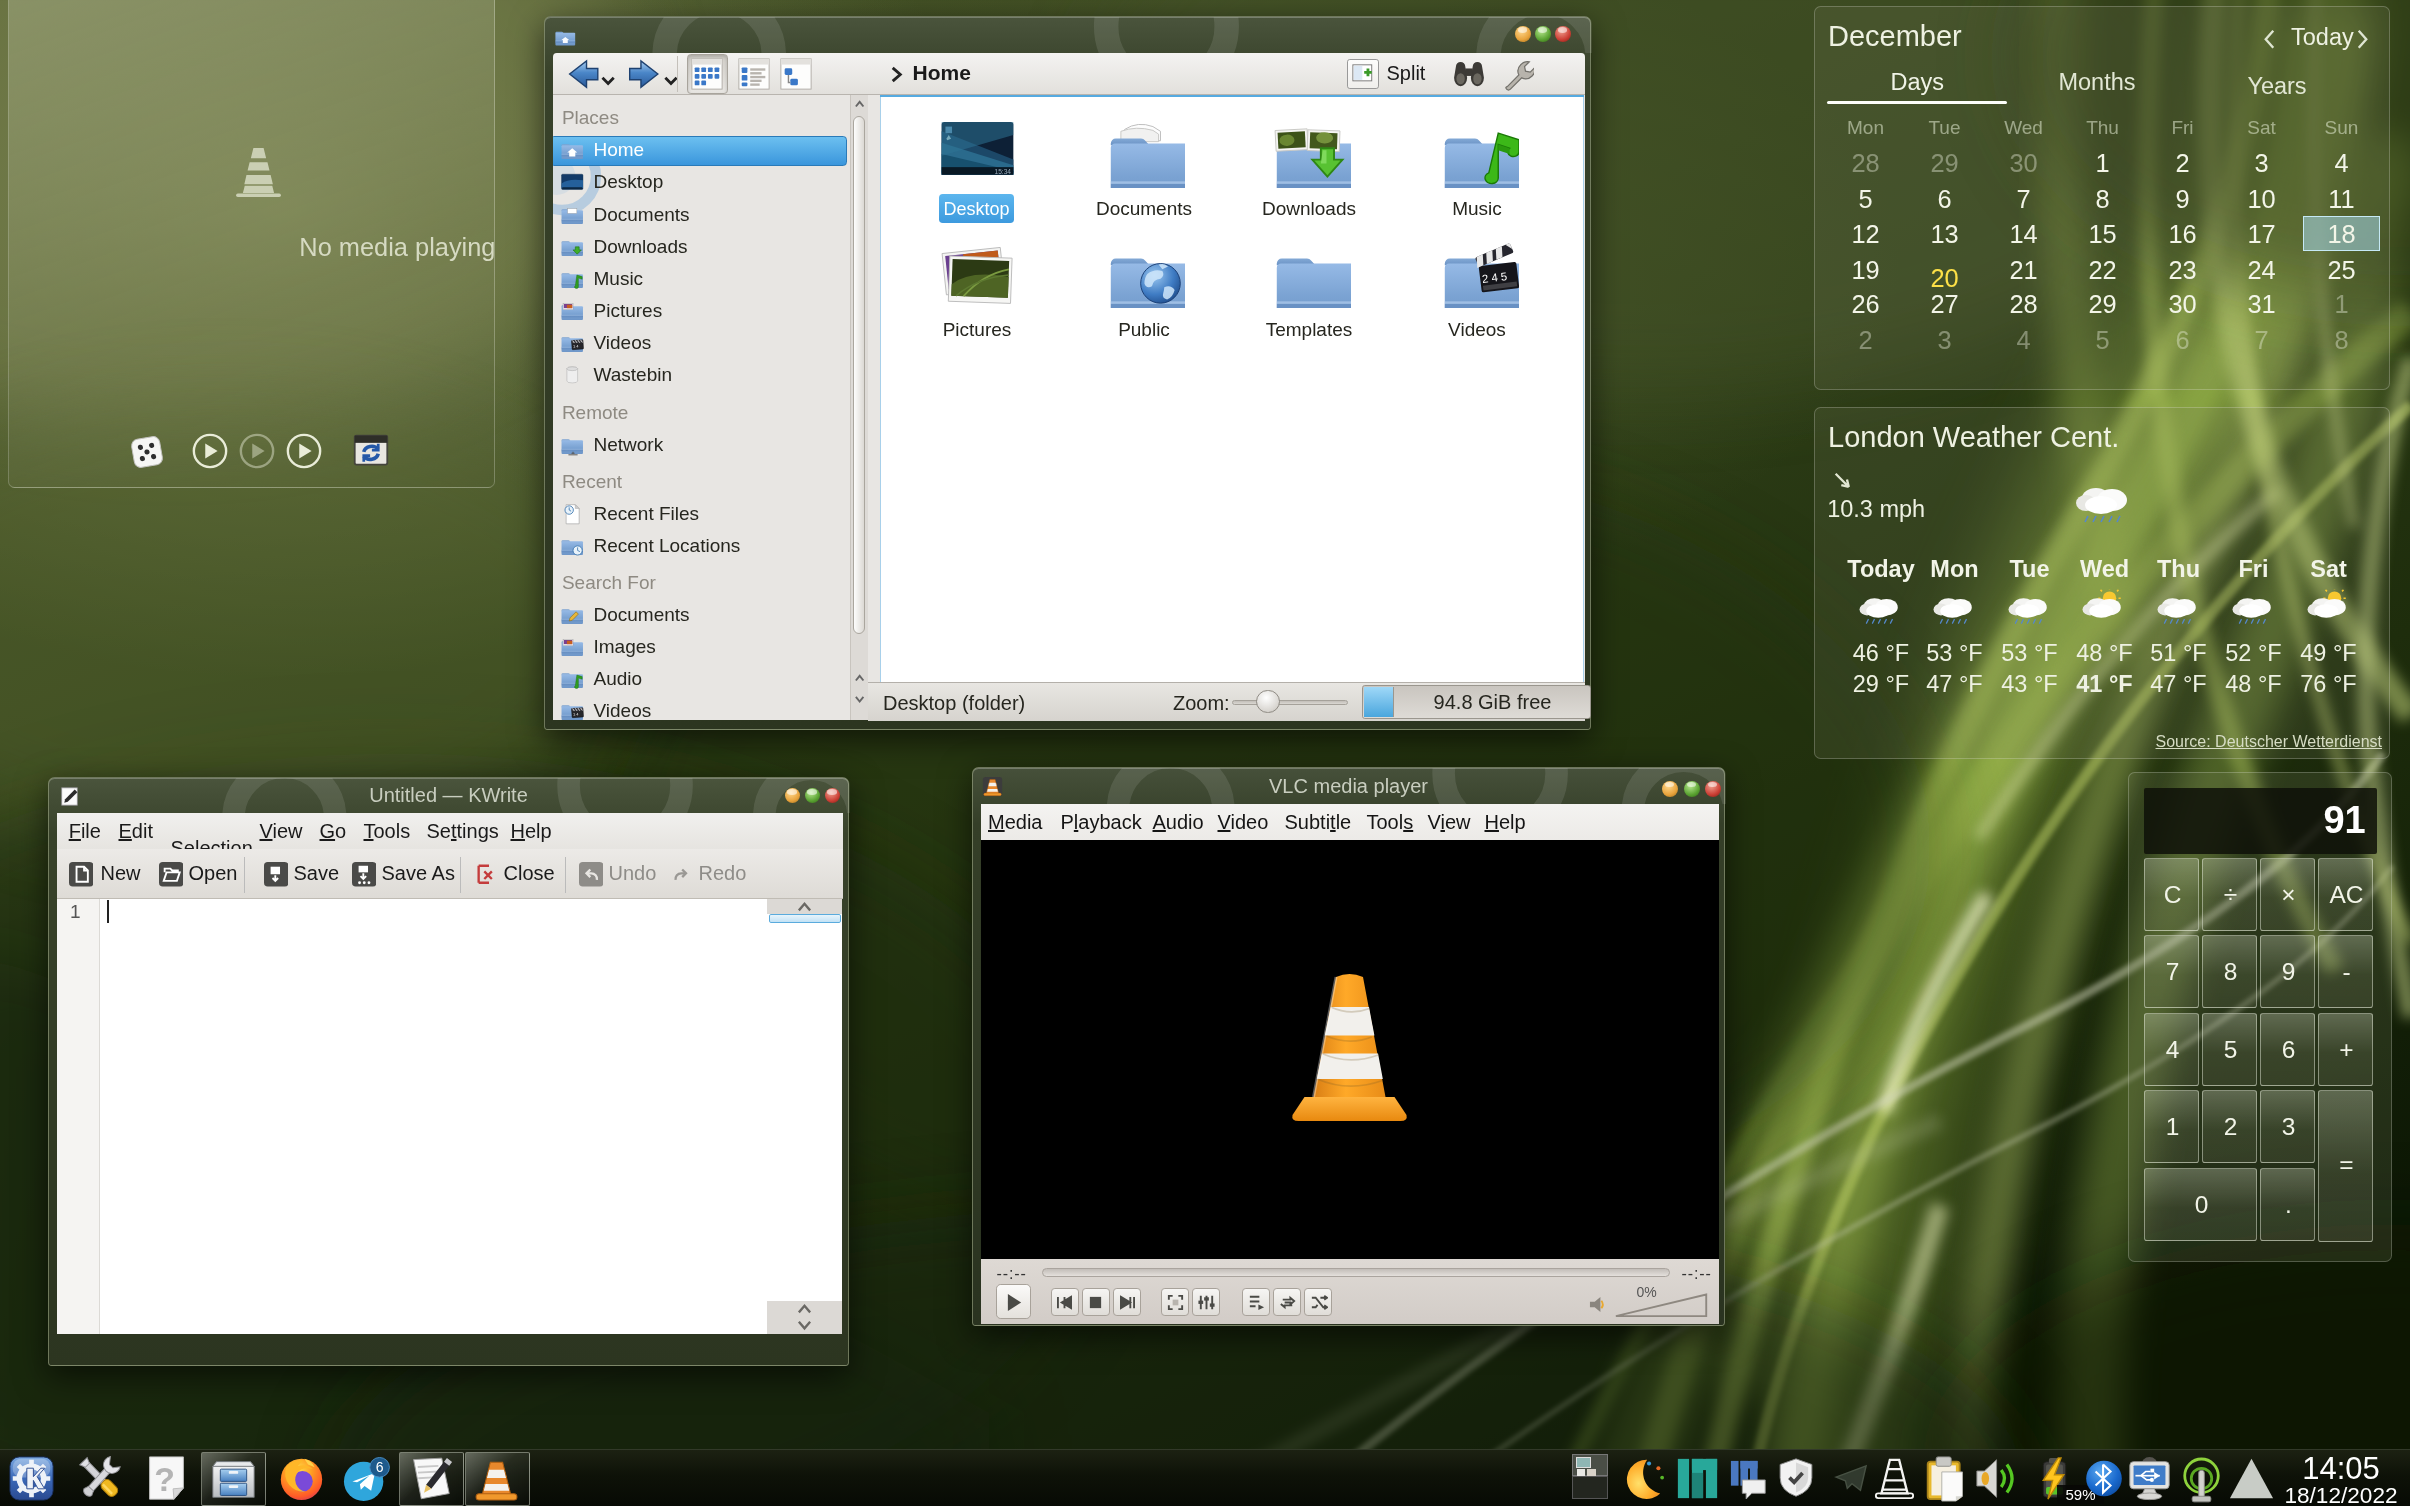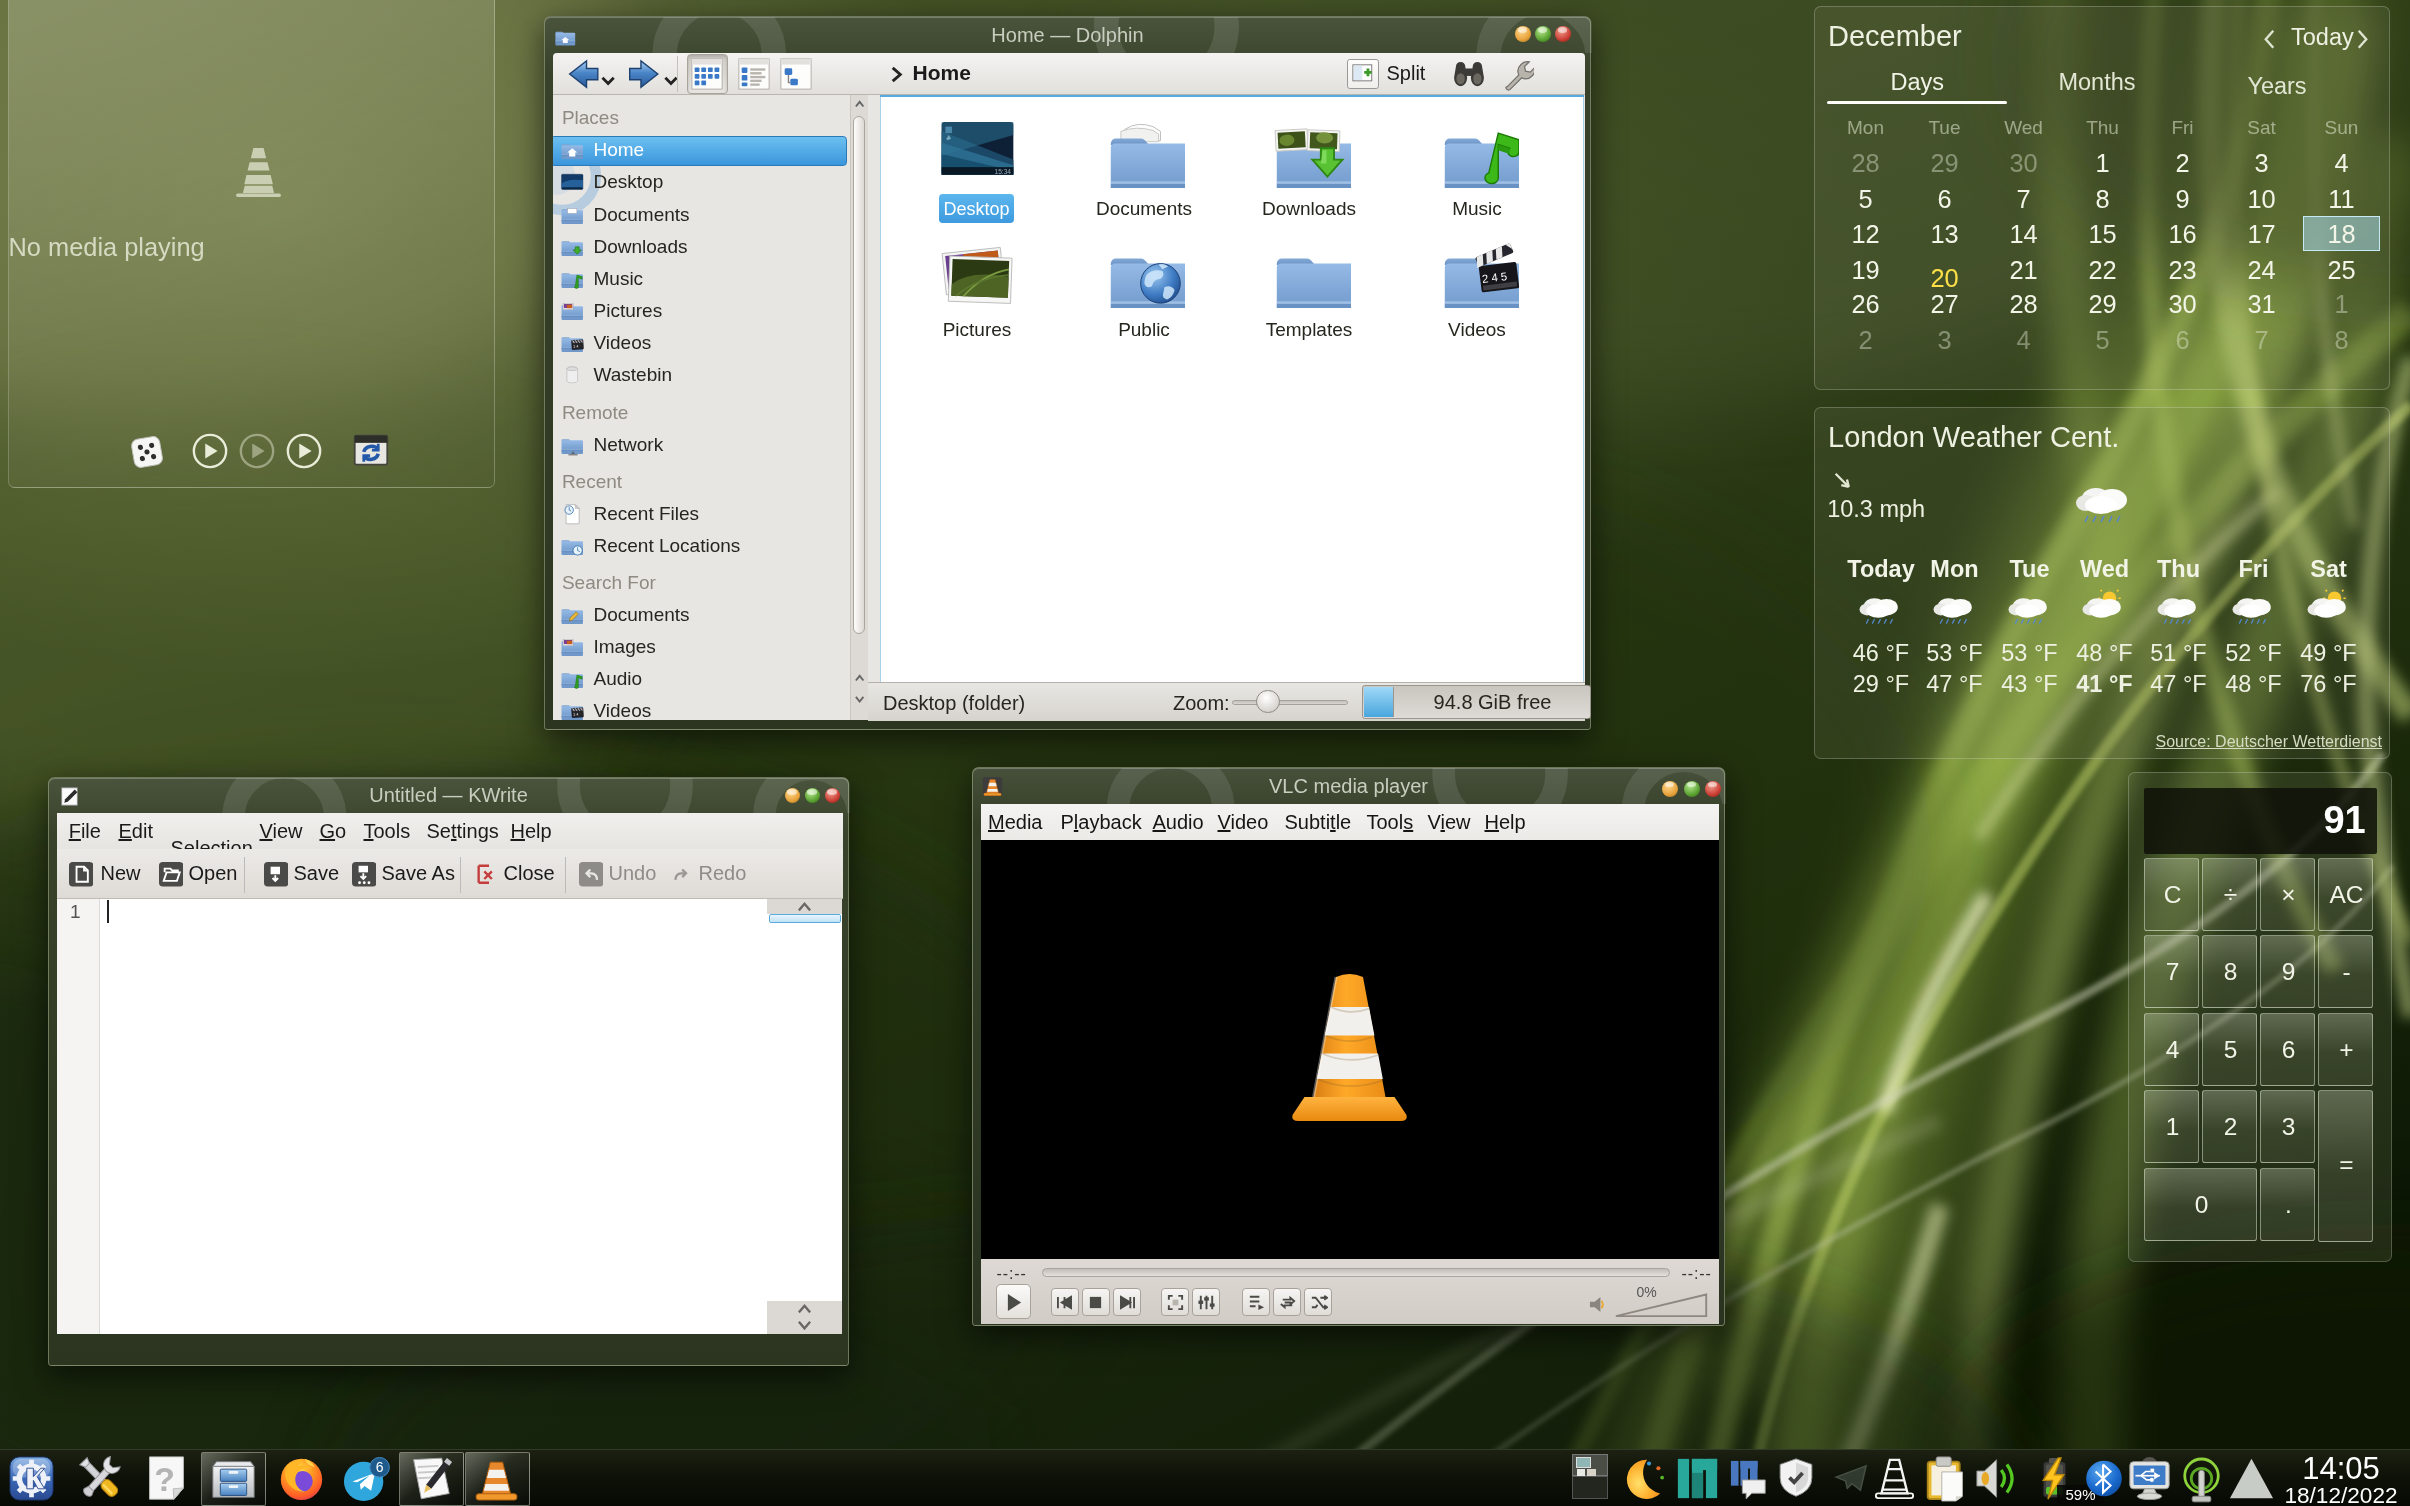--- a/index.html
+++ b/index.html
@@ -122,21 +122,21 @@
       </linearGradient>
 </defs>
 </svg>
 
 <div class="panel" style="left:7.5px;top:-7.5px;width:487px;height:495px;background:linear-gradient(160deg,rgba(210,215,185,0.30),rgba(150,158,120,0.16) 60%,rgba(90,98,60,0.10));">
  <svg class="abs" style="left:224px;top:151px" width="51" height="53" viewBox="0 0 50 52" opacity="0.8">
   <path d="M20,3 h10 l2.5,10 h-15 Z M16.3,17 h17.5 l2,8 h-21.5 Z M13.2,29.5 h23.7 l2.2,9 h-28 Z" fill="#dde1ca"></path>
   <path d="M11.5,40 h27 l1.8,7 h-30.6 Z" fill="#dde1ca"></path>
   <rect x="3" y="47.5" width="44" height="3.5" rx="1.7" fill="#dde1ca"></rect>
  </svg>
- <div class="abs" style="left:0;top:239px;width:487px;text-align:left;font-size:25.4px;color:#d6dac2;">No media playing</div>
+ <div class="abs" style="left:0;top:239px;width:487px;text-align:right;font-size:25.4px;color:#d6dac2;">No media playing</div>
  <svg class="abs" style="left:120px;top:440px" width="36" height="36" viewBox="0 0 38 38">
    <g transform="rotate(-10 19 19)">
         <rect x="4" y="4" width="30" height="30" rx="7" fill="#f6f6f4" stroke="#c0c0bc"></rect>
    <g fill="#2e2e2e">
           <circle cx="13" cy="13" r="2.7"></circle>
           <circle cx="25" cy="13" r="2.7"></circle>
           <circle cx="19" cy="19" r="2.7"></circle>
           <circle cx="13" cy="25" r="2.7"></circle>
           <circle cx="25" cy="25" r="2.7"></circle>
         </g>
@@ -394,21 +394,20 @@
 </div>
 
 <div id="dolphin" class="win" style="left:544px;top:16px;width:1047px;height:714px;background:linear-gradient(#4a543c,#38422a 56px,#2c3520);">
  <svg class="abs" style="left:0;top:0;border-radius:6.6px 6.6px 0 0" width="1047" height="36" viewBox="0 0 1112 38">
    <g fill="none" stroke="rgba(255,255,255,0.10)" stroke-width="26">
      <circle cx="185" cy="40" r="58"></circle>
         <circle cx="660" cy="10" r="64"></circle>
         <circle cx="1060" cy="42" r="58"></circle>
    </g>
  </svg>
- <div class="ttl" style="top:6.6px;font-size:20px;">Home — Dolphin</div>
  <svg class="abs" style="left:9.4px;top:8.5px" width="22.6" height="22.6" viewBox="0 0 64 54">
    <use href="#folder"></use>
       <path d="M32,26 l-11,9 h4 v8 h14 v-8 h4 Z" fill="#fff" opacity="0.95"></path>
  </svg>
  <div class="balls" style="top:9.4px;right:19px;width:56px;height:17px;">
   <span class="ball" style="left:0;background:radial-gradient(circle at 40% 30%,#ffd98f,#e8a33c 60%,#9a6a18);">
         <i></i>
       </span>
   <span class="ball" style="left:20px;background:radial-gradient(circle at 40% 30%,#b8e890,#5ba332 60%,#2e6414);">
         <i></i>

